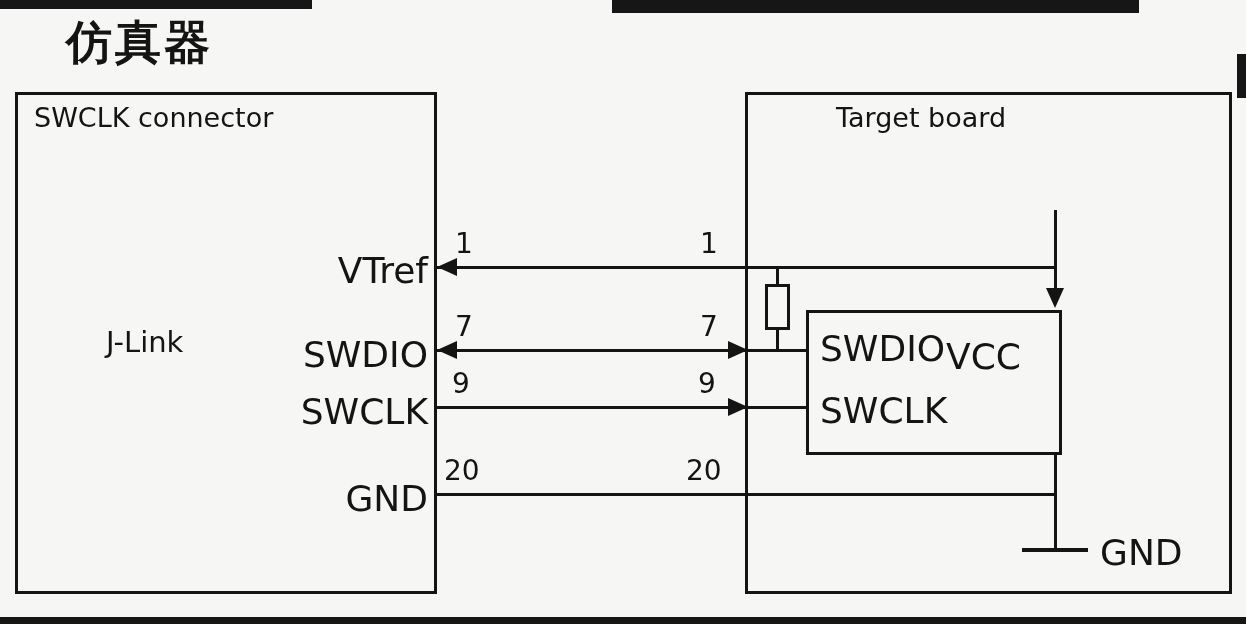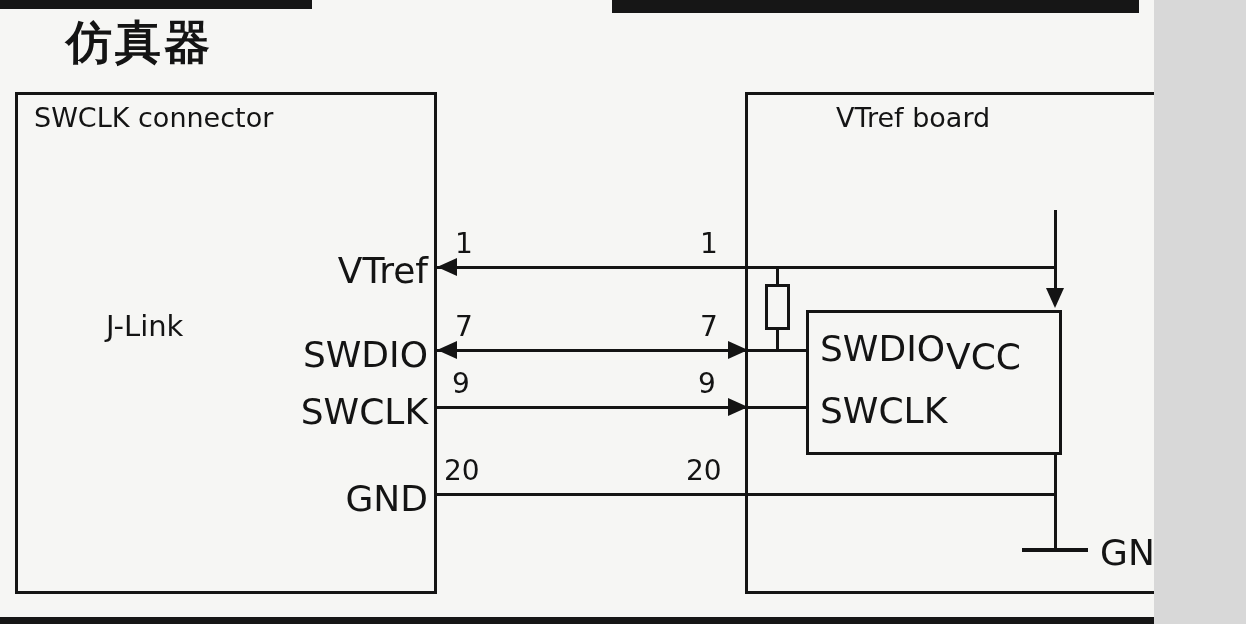--- a/index.html
+++ b/index.html
@@ -1,19 +1,19 @@
 <!DOCTYPE html>
 <html><head>
 <meta charset="utf-8">
 <style>
   * { margin:0; padding:0; box-sizing:border-box; }
   html,body { background:#d8d8d8; }
   body { font-family:"DejaVu Sans","Liberation Sans",sans-serif; }
   #stage {
-    position:relative; width:1154px; height:624px;
+    position:relative; width:1246px; height:624px;
     background:#f6f6f4; overflow:hidden; color:#141414;
   }
   .box   { position:absolute; border:3px solid #141414; background:transparent; }
   .hline { position:absolute; height:3px; background:#141414; }
   .vline { position:absolute; width:3px;  background:#141414; }
   .lbl   { position:absolute; font-size:36px; line-height:1.15; white-space:nowrap; }
   .title { position:absolute; font-size:46px; font-weight:bold; letter-spacing:3px; white-space:nowrap; }
   .pin-num { position:absolute; font-size:28px; line-height:1; }
   .arrow { position:absolute; width:0; height:0; }
   .arrow-left  { border-top:9px solid transparent; border-bottom:9px solid transparent; border-right:20px solid #141414; }
@@ -29,29 +29,29 @@
 
   <div class="bar" style="left:0; top:0; width:312px; height:9px;"></div>
   <div class="bar" style="left:612px; top:0; width:527px; height:13px;"></div>
   <div class="bar" style="left:1237px; top:54px; width:9px; height:44px;"></div>
   <div class="bar" style="left:0; top:617px; width:1246px; height:7px;"></div>
 
   <div class="title" style="left:66px; top:12px;">仿真器</div>
 
   <div class="box" style="left:15px; top:92px; width:422px; height:502px;"></div>
   <div class="lbl" style="left:34px; top:102px; font-size:27px;">SWCLK connector</div>
-  <div class="lbl" style="left:106px; top:310px; font-size:29px;">J-Link</div>
+  <div class="lbl" style="left:106px; top:326px; font-size:29px;">J-Link</div>
 
   <div class="lbl right-align" style="left:278px; top:250px; width:150px;">VTref</div>
   <div class="lbl right-align" style="left:278px; top:334px; width:150px;">SWDIO</div>
   <div class="lbl right-align" style="left:278px; top:391px; width:150px;">SWCLK</div>
   <div class="lbl right-align" style="left:278px; top:478px; width:150px;">GND</div>
 
   <div class="box" style="left:745px; top:92px; width:487px; height:502px;"></div>
-  <div class="lbl" style="left:836px; top:102px; font-size:27px;">VTref board</div>
+  <div class="lbl" style="left:836px; top:102px; font-size:27px;">Target board</div>
 
   <div class="box" style="left:806px; top:310px; width:256px; height:145px;"></div>
   <div class="lbl" style="left:820px; top:328px;">SWDIO</div>
   <div class="lbl" style="left:820px; top:390px;">SWCLK</div>
   <div class="lbl" style="left:946px; top:336px;">VCC</div>
 
   <div class="hline" style="left:437px; top:266px; width:620px;"></div>
   <div class="arrow arrow-left" style="left:437px; top:258px;"></div>
   <div class="pin-num" style="left:455px; top:230px;">1</div>
   <div class="pin-num" style="left:700px; top:230px;">1</div>

